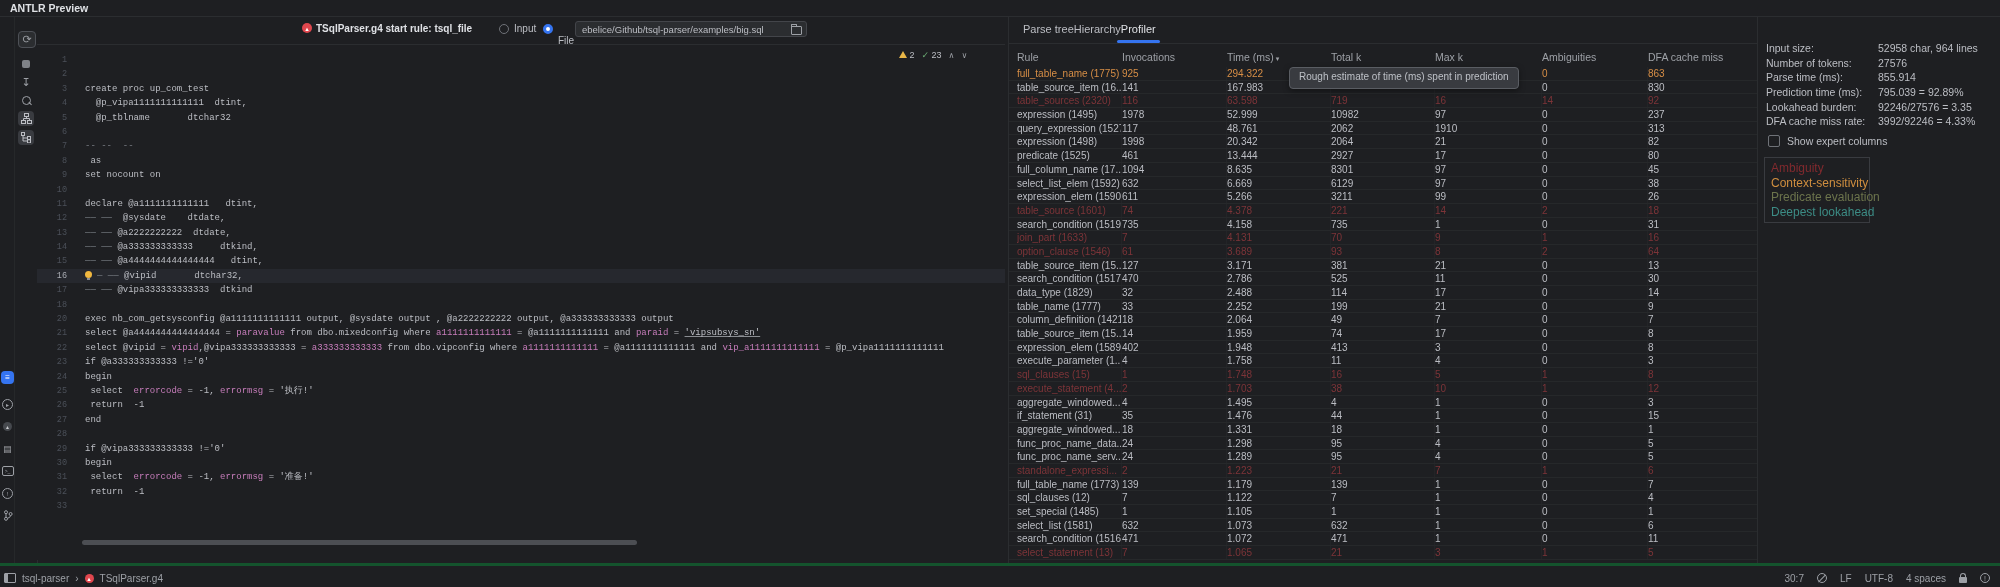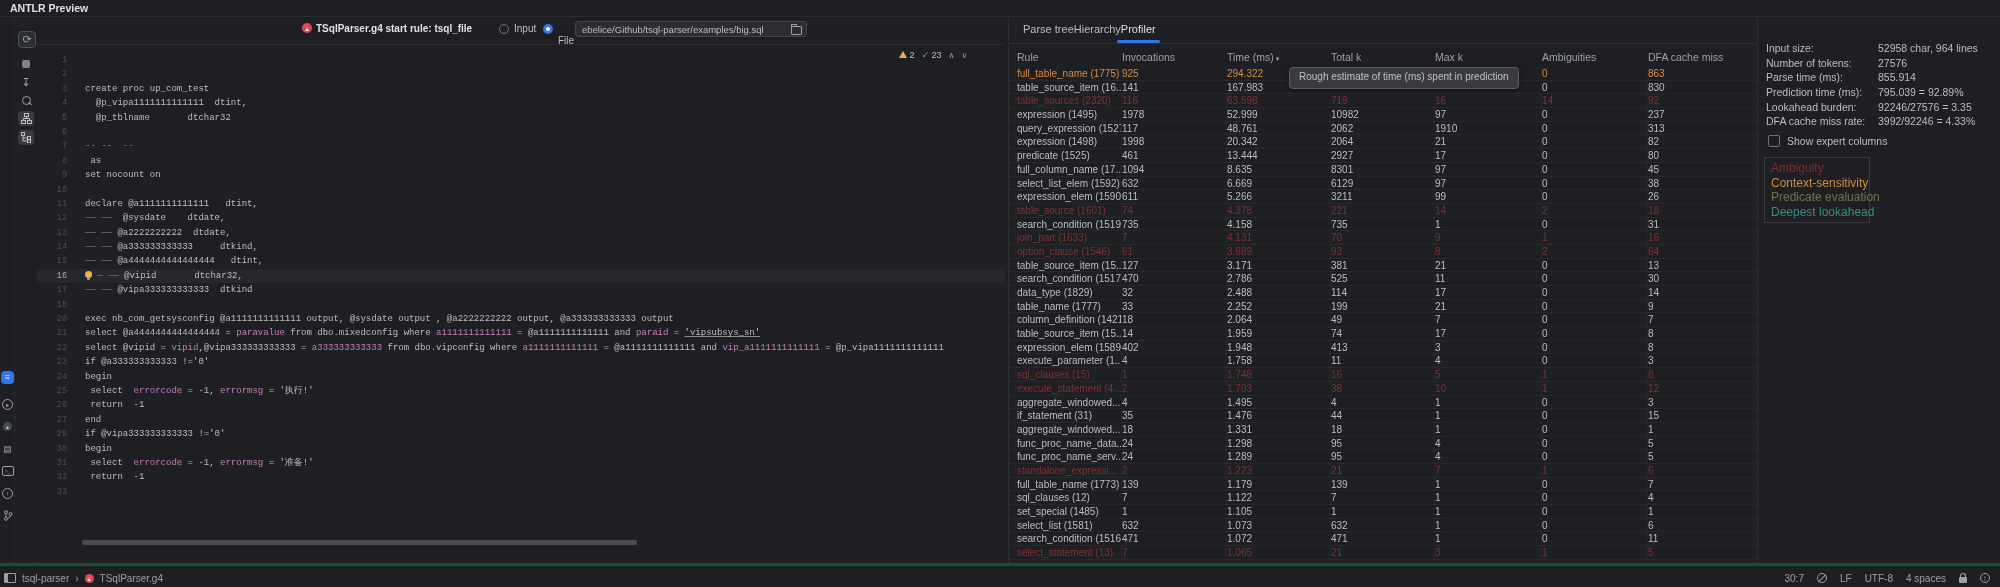--- a/index.html
+++ b/index.html
@@ -223,20 +223,21 @@
         <div class="code-line"><span class="ln">17</span><span class="code"><span class="seg-c">—— —— </span><span class="seg-d">@vipa333333333333  dtkind</span></span></div>
         <div class="code-line"><span class="ln">18</span><span class="code"></span></div>
         <div class="code-line"><span class="ln">20</span><span class="code"><span class="seg-d">exec nb_com_getsysconfig @a1111111111111 output, @sysdate output , @a2222222222 output, @a333333333333 output</span></span></div>
         <div class="code-line"><span class="ln">21</span><span class="code"><span class="seg-d">select @a4444444444444444 = </span><span class="seg-p">paravalue</span><span class="seg-d"> from dbo.mixedconfig where </span><span class="seg-p">a1111111111111</span><span class="seg-d"> = @a1111111111111 and </span><span class="seg-p">paraid</span><span class="seg-d"> = </span><span class="seg-u">'vipsubsys_sn'</span></span></div>
         <div class="code-line"><span class="ln">22</span><span class="code"><span class="seg-d">select @vipid = </span><span class="seg-p">vipid</span><span class="seg-d">,@vipa333333333333 = </span><span class="seg-p">a333333333333</span><span class="seg-d"> from dbo.vipconfig where </span><span class="seg-p">a1111111111111</span><span class="seg-d"> = @a1111111111111 and </span><span class="seg-p">vip_a1111111111111</span><span class="seg-d"> = @p_vipa1111111111111</span></span></div>
         <div class="code-line"><span class="ln">23</span><span class="code"><span class="seg-d">if @a333333333333 !='0'</span></span></div>
         <div class="code-line"><span class="ln">24</span><span class="code"><span class="seg-d">begin</span></span></div>
         <div class="code-line"><span class="ln">25</span><span class="code"><span class="seg-d"> select  </span><span class="seg-p">errorcode</span><span class="seg-d"> = -1, </span><span class="seg-p">errormsg</span><span class="seg-d"> = '执行!'</span></span></div>
         <div class="code-line"><span class="ln">26</span><span class="code"><span class="seg-d"> return  -1</span></span></div>
         <div class="code-line"><span class="ln">27</span><span class="code"><span class="seg-d">end</span></span></div>
+        <div class="code-line"><span class="ln">28</span><span class="code"></span></div>
         <div class="code-line"><span class="ln">29</span><span class="code"><span class="seg-d">if @vipa333333333333 !='0'</span></span></div>
         <div class="code-line"><span class="ln">30</span><span class="code"><span class="seg-d">begin</span></span></div>
         <div class="code-line"><span class="ln">31</span><span class="code"><span class="seg-d"> select  </span><span class="seg-p">errorcode</span><span class="seg-d"> = -1, </span><span class="seg-p">errormsg</span><span class="seg-d"> = '准备!'</span></span></div>
         <div class="code-line"><span class="ln">32</span><span class="code"><span class="seg-d"> return  -1</span></span></div>
         <div class="code-line"><span class="ln">33</span><span class="code"></span></div>
       </div>
     <div id="insp">
       <span><span class="warn-tri"></span> <span>2</span></span>
       <span><span class="ok-check">✓</span> <span>23</span></span>
       <span class="chev">∧</span>

